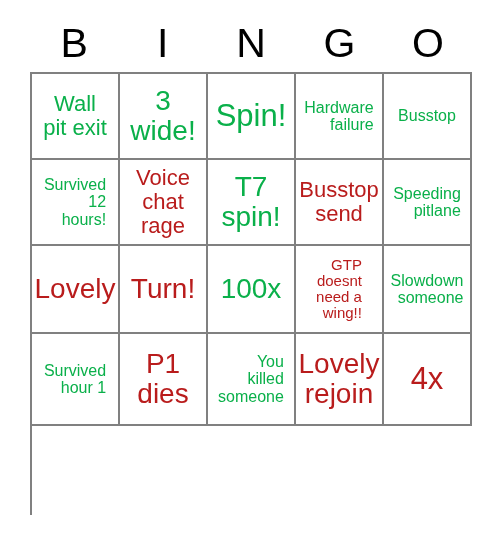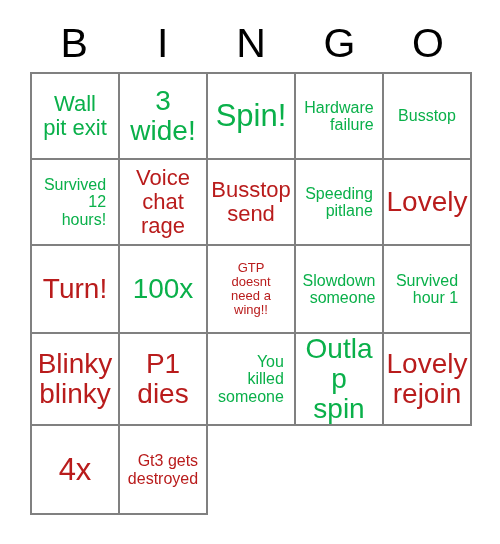--- a/index.html
+++ b/index.html
@@ -68,21 +68,21 @@
     display: block;
     line-height: 1.08;
     white-space: pre-line;
     word-break: break-word;
   }
   
   .sz-xl .cell-text { font-size: 31px; }
   .sz-lg .cell-text { font-size: 28px; }
   .sz-md .cell-text { font-size: 22px; }
   .sz-sm .cell-text { font-size: 16px; text-align: right; }
-  .sz-xs .cell-text { font-size: 13px; }
+  .sz-xs .cell-text { font-size: 15px; text-align: right; }
   .marked .cell-text { color: #0ab04a; }
   .unmarked .cell-text { color: #b91c1c; }
 </style>
 </head>
 <body>
 
 <div id="bingo-card">
 
   <div id="header-row">
     <div class="header-letter">B</div>
@@ -114,20 +114,24 @@
       <div class="cell sz-sm marked">
         <span class="cell-text">Survived
 12
 hours!</span>
       </div>
       <div class="cell sz-md unmarked">
         <span class="cell-text">Voice
 chat
 rage</span>
       </div>
+      <div class="cell sz-lg marked">
+        <span class="cell-text">T7
+spin!</span>
+      </div>
       <div class="cell sz-md unmarked">
         <span class="cell-text">Busstop
 send</span>
       </div>
       <div class="cell sz-sm marked">
         <span class="cell-text">Speeding
 pitlane</span>
       </div>
       <div class="cell sz-lg unmarked">
         <span class="cell-text">Lovely</span>
@@ -146,42 +150,30 @@
       </div>
       <div class="cell sz-sm marked">
         <span class="cell-text">Slowdown
 someone</span>
       </div>
       <div class="cell sz-sm marked">
         <span class="cell-text">Survived
 hour 1</span>
       </div>
       <div class="cell sz-lg unmarked">
-        <span class="cell-text">Blinky
-blinky</span>
-      </div>
-      <div class="cell sz-lg unmarked">
         <span class="cell-text">P1
 dies</span>
       </div>
       <div class="cell sz-sm marked">
         <span class="cell-text">You
 killed
 someone</span>
       </div>
-      <div class="cell sz-lg marked">
-        <span class="cell-text">Outlap
-spin</span>
-      </div>
       <div class="cell sz-lg unmarked">
         <span class="cell-text">Lovely
 rejoin</span>
       </div>
       <div class="cell sz-xl unmarked">
         <span class="cell-text">4x</span>
       </div>
-      <div class="cell sz-sm unmarked">
-        <span class="cell-text">Gt3 gets
-destroyed</span>
-      </div>
     </div>
 
 </div>
 
 </body></html>

